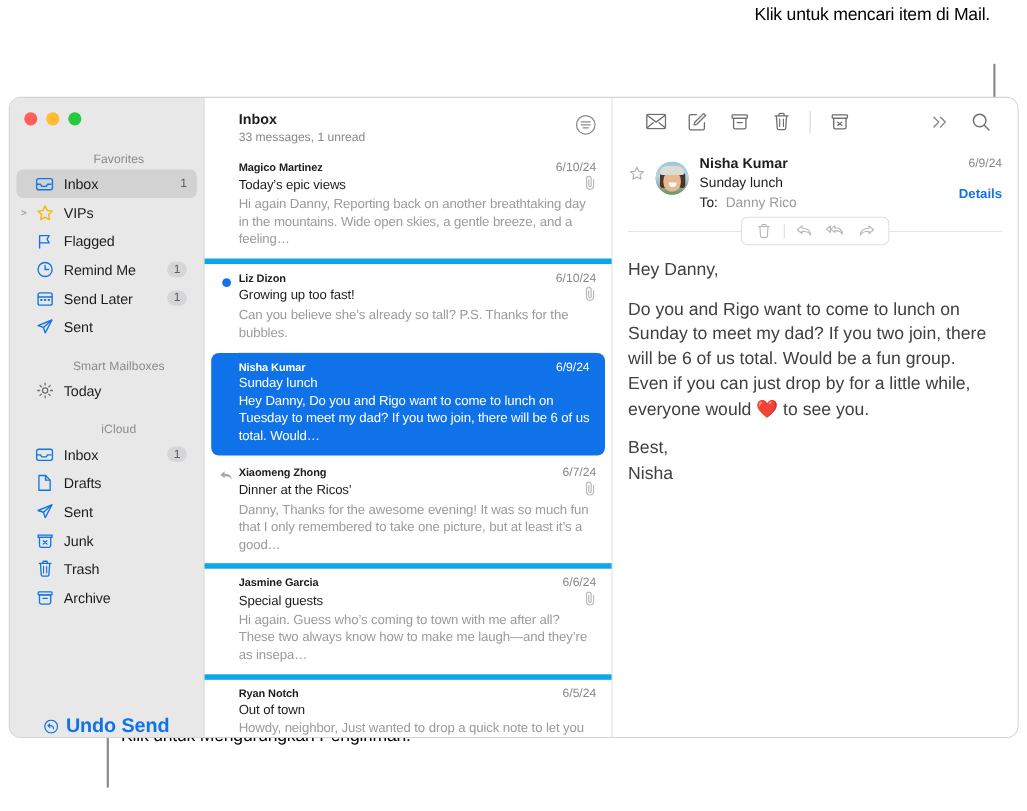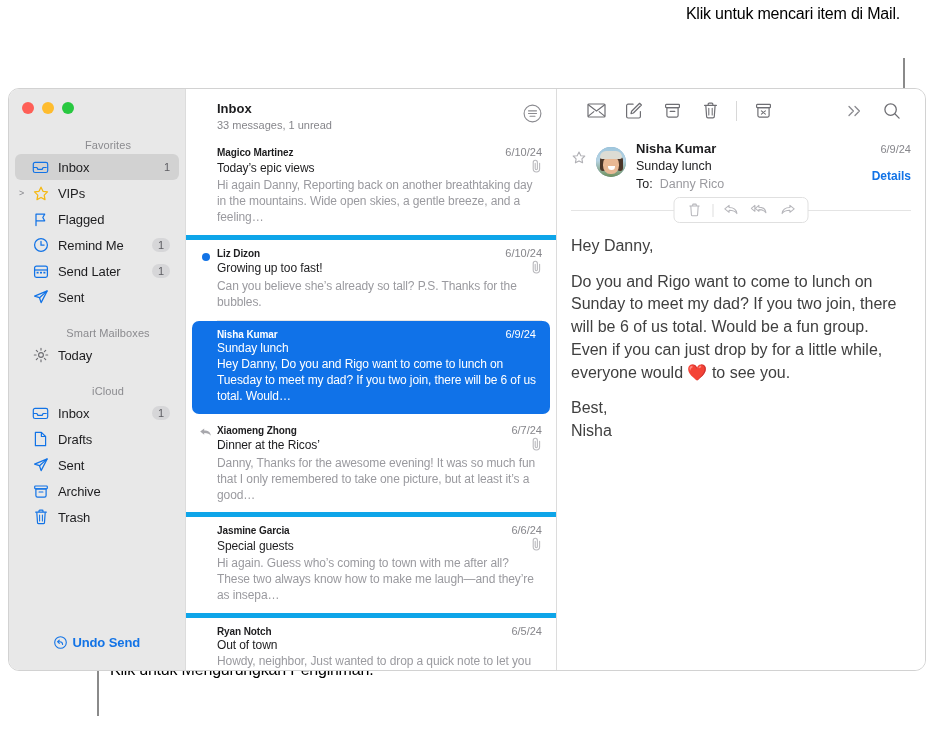--- a/index.html
+++ b/index.html
@@ -107,24 +107,24 @@
   .disclosure {
     position: absolute;
     left: 4px;
     font-size: 9px;
     color: #86868b;
     line-height: 1;
   }
 
   .undo-send {
     position: absolute;
-    bottom: 20px;
+    bottom: 0;
     left: 0; right: 0;
     text-align: center;
-    font-size: 13px;
+    font-size: 18px;
     color: #1273e6;
     font-weight: 600;
     letter-spacing: -0.1px;
   }
   .undo-send .u-ico { margin-right: 2px; }
 
   
   .list {
     width: 371px;
     flex: 0 0 371px;
@@ -424,41 +424,51 @@
     <div class="sb-row">
       <span class="sb-icon">
         <svg width="16" height="16" viewBox="0 0 16 16">
             <path d="M14.2 1.9L1.6 7.1l4.9 1.6 1.6 4.9z" fill="none" stroke="#1273e6" stroke-width="1.25" stroke-linejoin="round"></path>
             <path d="M6.5 8.7l7.7-6.8" fill="none" stroke="#1273e6" stroke-width="1.25"></path>
           </svg>
       </span>
       <span class="sb-text">Sent</span>
     </div>
 
+    <div class="sb-row">
+      <span class="sb-icon">
+        <svg width="16" height="15" viewBox="0 0 16 15">
+            <path d="M1.7 2.4h12.6v2.2H1.7z" fill="none" stroke="#1273e6" stroke-width="1.2"></path>
+            <path d="M2.9 4.6h10.2v7.4a1.6 1.6 0 01-1.6 1.6H4.5a1.6 1.6 0 01-1.6-1.6z" fill="none" stroke="#1273e6" stroke-width="1.2"></path>
+            <path d="M6.3 7.6l3.4 3M9.7 7.6l-3.4 3" stroke="#1273e6" stroke-width="1.1" stroke-linecap="round"></path>
+          </svg>
+      </span>
+      <span class="sb-text">Junk</span>
+    </div>
+
+    <div class="sb-row">
+      <span class="sb-icon">
+        <svg width="14" height="16" viewBox="0 0 14 16">
+            <path d="M1.7 3.2h10.6M5 3.2V1.9c0-.4.3-.7.7-.7h2.6c.4 0 .7.3.7.7v1.3" fill="none" stroke="#1273e6" stroke-width="1.2" stroke-linecap="round"></path>
+            <path d="M2.8 3.2l.7 10.2c0 .7.6 1.3 1.3 1.3h4.4c.7 0 1.3-.6 1.3-1.3l.7-10.2" fill="none" stroke="#1273e6" stroke-width="1.2" stroke-linejoin="round"></path>
+            <path d="M5.6 5.9v6M8.4 5.9v6" stroke="#1273e6" stroke-width="1.05" stroke-linecap="round"></path>
+          </svg>
+      </span>
+      <span class="sb-text">Trash</span>
+    </div>
 
     <div class="sb-row">
       <span class="sb-icon">
         <svg width="16" height="15" viewBox="0 0 16 15">
             <rect x="1.7" y="2" width="12.6" height="2.8" rx="0.8" fill="none" stroke="#1273e6" stroke-width="1.2"></rect>
             <path d="M2.9 4.8h10.2v6.8a1.6 1.6 0 01-1.6 1.6H4.5a1.6 1.6 0 01-1.6-1.6z" fill="none" stroke="#1273e6" stroke-width="1.2"></path>
             <path d="M6.1 8h3.8" stroke="#1273e6" stroke-width="1.2" stroke-linecap="round"></path>
           </svg>
       </span>
       <span class="sb-text">Archive</span>
-    </div>
-
-    <div class="sb-row">
-      <span class="sb-icon">
-        <svg width="14" height="16" viewBox="0 0 14 16">
-            <path d="M1.7 3.2h10.6M5 3.2V1.9c0-.4.3-.7.7-.7h2.6c.4 0 .7.3.7.7v1.3" fill="none" stroke="#1273e6" stroke-width="1.2" stroke-linecap="round"></path>
-            <path d="M2.8 3.2l.7 10.2c0 .7.6 1.3 1.3 1.3h4.4c.7 0 1.3-.6 1.3-1.3l.7-10.2" fill="none" stroke="#1273e6" stroke-width="1.2" stroke-linejoin="round"></path>
-            <path d="M5.6 5.9v6M8.4 5.9v6" stroke="#1273e6" stroke-width="1.05" stroke-linecap="round"></path>
-          </svg>
-      </span>
-      <span class="sb-text">Trash</span>
     </div>
 
     <div class="undo-send">
       <span class="u-ico">
         <svg width="13" height="13" viewBox="0 0 13 13" style="vertical-align:-2px">
             <circle cx="6.5" cy="6.5" r="5.8" fill="none" stroke="#1273e6" stroke-width="1.1"></circle>
             <path d="M8.6 8.5C8.6 6.8 7.3 5.7 5.6 5.7H3.9" fill="none" stroke="#1273e6" stroke-width="1.1" stroke-linecap="round"></path>
             <path d="M5.3 4.1L3.7 5.7l1.6 1.6" fill="none" stroke="#1273e6" stroke-width="1.1" stroke-linejoin="round" stroke-linecap="round"></path>
           </svg>
       </span><span>Undo Send</span>

